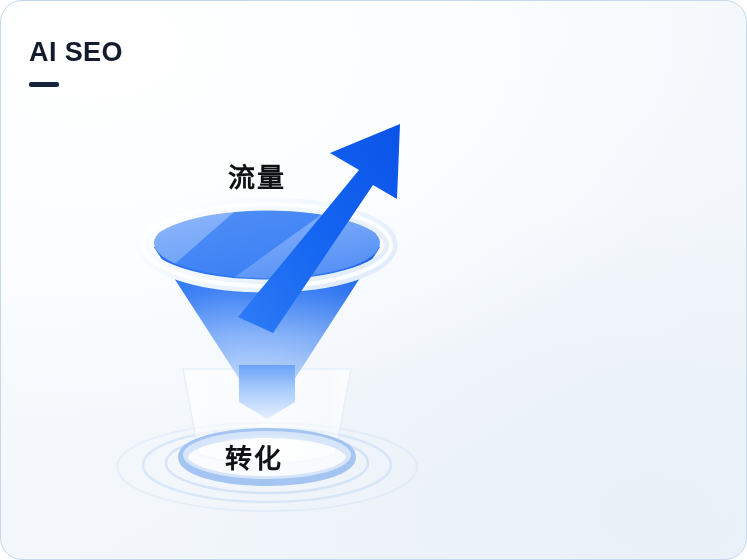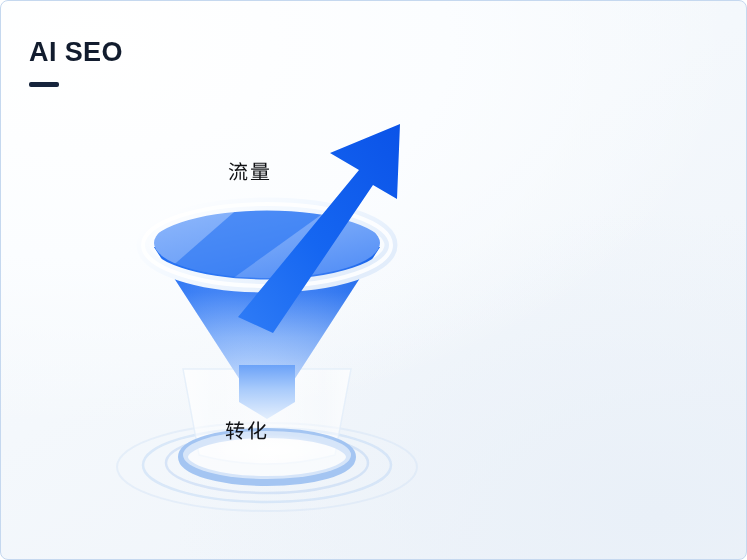--- a/index.html
+++ b/index.html
@@ -11,21 +11,21 @@
   body {
     font-family: "Liberation Sans", "DejaVu Sans", sans-serif;
   }
 
   .card {
     position: relative;
     width: 747px;
     height: 560px;
     box-sizing: border-box;
     overflow: hidden;
-    border-radius: 8px;
+    border-radius: 22px;
     border: 1px solid #c5d8ef;
     background:
       radial-gradient(120% 95% at 12% 8%, #ffffff 0%, #fbfdff 40%, rgba(255,255,255,0) 72%),
       radial-gradient(95% 80% at 88% 92%, #e9f0f8 0%, rgba(241,246,251,0) 68%),
       linear-gradient(150deg, #f7fafd 0%, #f4f8fc 45%, #eef3f9 100%);
   }
 
   
   .brand {
     position: absolute;
@@ -70,28 +70,28 @@
     width: 340px;
     height: 430px;
     z-index: 10;
   }
   .artwork svg { display: block; width: 100%; height: 100%; }
 
   
   .cap {
     position: absolute;
     z-index: 45;
-    font-size: 20px;
-    font-weight: normal;
+    font-size: 27px;
+    font-weight: bold;
     color: #101114;
     letter-spacing: 2px;
     white-space: nowrap;
   }
   .cap-traffic { left: 227px; top: 155px; }
-  .cap-convert { left: 224px; top: 414px; }
+  .cap-convert { left: 224px; top: 436px; }
 </style>
 </head>
 <body>
 
 <div class="card">
 
   <div class="brand">
     <div class="brand-title">AI SEO</div>
     <div class="brand-rule"></div>
   </div>

